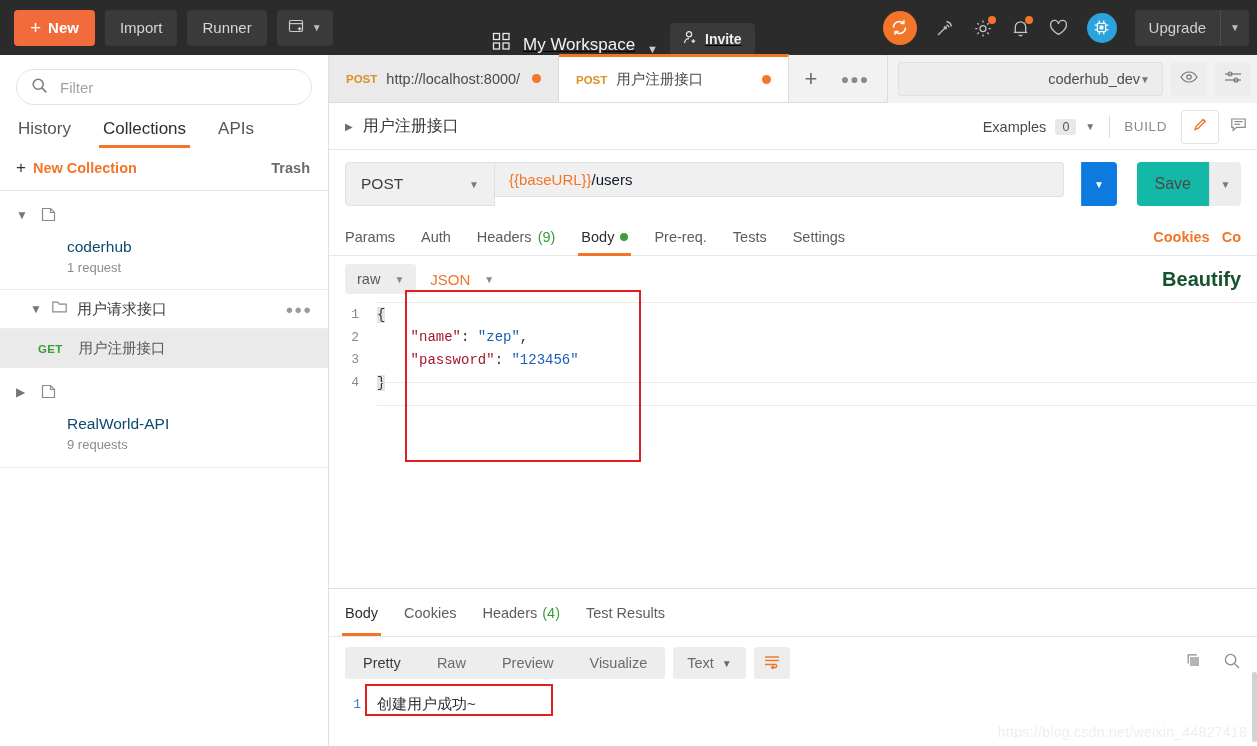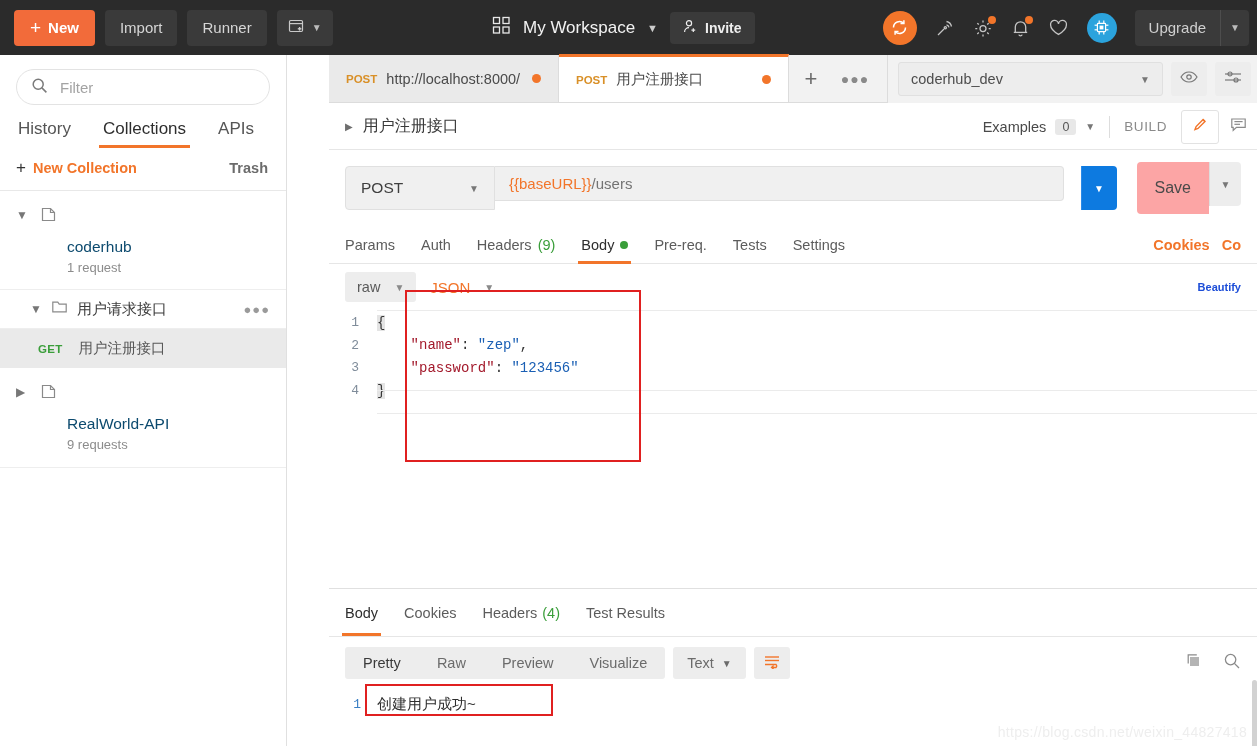--- a/index.html
+++ b/index.html
@@ -24,21 +24,21 @@
   }
   .btn-new .plus { font-size: 19px; font-weight: 400; line-height: 1; }
   .dark-btn {
     margin-left: 10px; height: 36px; background: #3a3a3a; color: #d6d6d6;
     border-radius: 4px; display: flex; align-items: center; padding: 0 15px;
     font-size: 15px; cursor: pointer;
   }
   .dark-btn.icon-only { padding: 0 11px; gap: 7px; }
   .ws-block {
     position: absolute; left: 492px; top: 0; height: 55px;
-    display: flex; align-items: center; gap: 12px;
+    display: flex; align-items: flex-end; gap: 12px; text-decoration: underline;
   }
   .ws-title { color: #f2f2f2; font-size: 17px; }
   .ws-invite {
     background: #3a3a3a; color: #eee; border-radius: 4px; height: 32px;
     display: flex; align-items: center; gap: 7px; padding: 0 13px;
     font-size: 14px; font-weight: bold; cursor: pointer;
   }
   .right-icons {
     position: absolute; right: 0; top: 0; height: 55px;
     display: flex; align-items: center; gap: 18px; padding-right: 8px;
@@ -59,21 +59,21 @@
   .upgrade-wrap {
     display: flex; align-items: center; background: #3a3a3a; border-radius: 4px;
     height: 36px; cursor: pointer;
   }
   .upgrade-wrap .lbl { color: #cfcfcf; font-size: 15px; padding: 0 14px; }
   .upgrade-wrap .sep { width: 1px; height: 36px; background: #4d4d4d; }
   .upgrade-wrap .car { padding: 0 9px; color: #bbb; font-size: 10px; }
 
   
   .sidebar {
-    position: absolute; left: 0; top: 55px; width: 287px; height: 691px;
+    position: absolute; left: 0; top: 55px; width: 329px; height: 691px;
     background: #fff; border-right: 1px solid #e0e0e0;
   }
   .filter-wrap { padding: 14px 16px 6px 16px; }
   .filter-box {
     display: flex; align-items: center; gap: 10px; height: 36px;
     border: 1px solid #e3e3e3; border-radius: 18px; padding: 0 14px;
     background: #fff;
   }
   .filter-box input {
     border: 0; outline: none; font-size: 15px; color: #555; flex: 1;
@@ -153,21 +153,21 @@
     color: #8a8a8a; font-size: 14px; letter-spacing: 1px; cursor: pointer;
   }
   .env-zone {
     position: absolute; right: 0; top: 0; height: 48px; display: flex;
     align-items: center; gap: 8px; padding-right: 6px;
     border-left: 1px solid #dcdcdc; background: #f2f2f2; padding-left: 10px;
   }
   .env-select {
     width: 265px; height: 34px; background: #ededed; border: 1px solid #e0e0e0;
     border-radius: 3px; display: flex; align-items: center;
-    justify-content: space-between; padding: 0 12px; font-size: 14.5px;
+    justify-content: flex-end; padding: 0 12px; font-size: 14.5px;
     color: #4d4d4d; cursor: pointer;
   }
   .sq-btn {
     width: 36px; height: 34px; background: #ededed; border-radius: 3px;
     display: flex; align-items: center; justify-content: center; cursor: pointer;
   }
 
   .req-header {
     display: flex; align-items: center; height: 47px; padding: 0 16px;
     border-bottom: 1px solid #e6e6e6; position: relative;
@@ -192,35 +192,35 @@
     border-radius: 4px 0 0 4px; display: flex; align-items: center;
     justify-content: space-between; padding: 0 15px; font-size: 15.5px; color: #3f3f3f;
     cursor: pointer;
   }
   .url-box {
     flex: 1; height: 35px; background: #f0f0f0; border: 1px solid #e0e0e0;
     border-left: 0; border-radius: 0 4px 4px 0; display: flex; align-items: center;
     padding: 0 14px; font-size: 15px; cursor: text;
   }
   .url-var { color: #f2752a; }
-  .url-rest { color: #737373; text-align: right; }
+  .url-rest { color: #0f172a; text-align: right; }
   .send-wrap { display: flex; margin-left: 5px; }
   .send-btn {
     background: #0d7ae0; color: #fff; font-size: 16px; font-weight: bold;
     height: 44px; padding: 0 28px; border-radius: 4px 0 0 4px;
     display: flex; align-items: center; cursor: pointer;
   }
   .send-car {
     background: #0d7ae0; color: #fff; height: 44px; width: 36px;
     border-left: 1px solid #2a8ae8; border-radius: 0 4px 4px 0;
     display: flex; align-items: center; justify-content: center;
     font-size: 10px; cursor: pointer;
   }
   .save-btn {
-    background: #fca5a5; color: #4a4a4a; font-size: 16px; height: 52px;
+    background: #14b8a6; color: #4a4a4a; font-size: 16px; height: 44px;
     padding: 0 18px; border-radius: 4px 0 0 4px; display: flex;
     align-items: center; cursor: pointer; margin-left: 8px;
   }
   .save-car {
     background: #ededed; color: #777; height: 44px; width: 32px;
     border-left: 1px solid #ddd; border-radius: 0 4px 4px 0;
     display: flex; align-items: center; justify-content: center;
     font-size: 10px; cursor: pointer;
   }
 
@@ -250,21 +250,21 @@
   .raw-sel {
     background: #ededed; border-radius: 3px; height: 30px; display: flex;
     align-items: center; gap: 14px; padding: 0 12px; font-size: 14.5px;
     color: #5a5a5a; cursor: pointer;
   }
   .json-sel {
     display: flex; align-items: center; gap: 14px; padding: 0 14px;
     font-size: 15px; color: #f2752a; cursor: pointer; height: 30px;
   }
   .beautify {
-    position: absolute; right: 16px; color: #1d4ed8; font-size: 11px;
+    position: absolute; right: 16px; color: #14532d; font-size: 20px;
     font-weight: bold; cursor: pointer;
   }
 
   .code-area { position: relative; height: 245px; }
   .code-line { display: flex; height: 22.5px; align-items: center; }
   .ln {
     width: 48px; text-align: right; padding-right: 18px; font-size: 13px;
     color: #7f8c9a; font-family: "Liberation Mono", monospace;
   }
   .ct {

